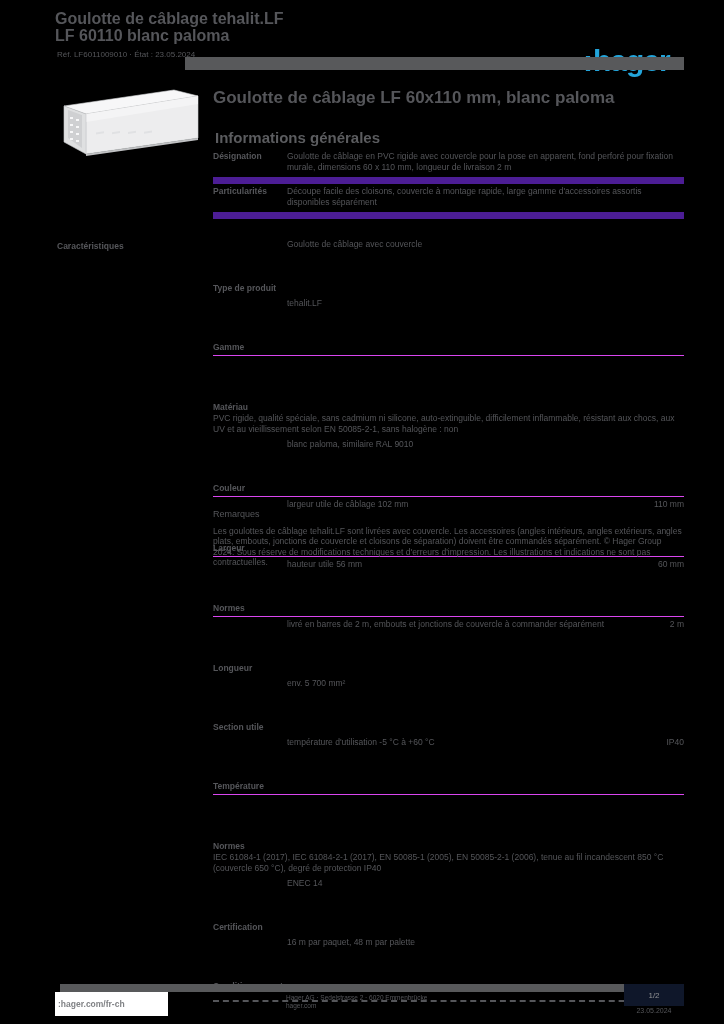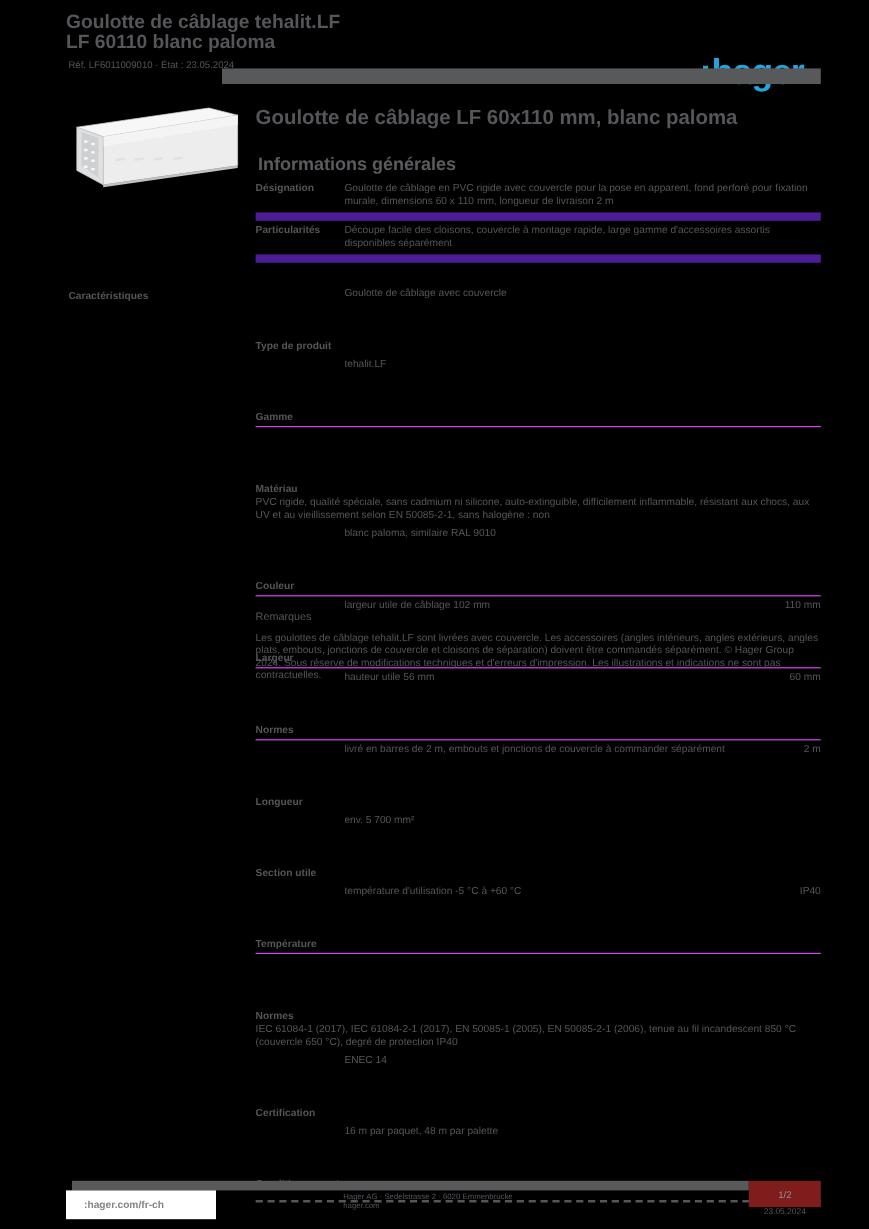--- a/index.html
+++ b/index.html
@@ -42,26 +42,26 @@
 
   
   .notes{left:213px;top:509px;width:471px;font-size:8.5px;line-height:10.5px;}
   .notes .heading{font-size:9px;font-weight:normal;margin-bottom:6px;}
   .notes .subline{display:flex;justify-content:space-between;margin-bottom:2px;}
   .notes .marker{font-size:7px;vertical-align:super;}
   .notes .body{color:#55565a;}
 
   
   .f-strip{left:60px;top:984px;width:564px;height:8px;background:#58595b;}
-  .f-pagebox{left:624px;top:984px;width:60px;height:22px;background:#7f1d1d;
+  .f-pagebox{left:624px;top:984px;width:60px;height:22px;background:#0f172a;
              display:flex;align-items:center;justify-content:center;
              font-size:8px;color:#909194;}
   .f-date{left:624px;top:1007px;width:60px;text-align:center;font-size:7px;color:#55565a;}
   .f-webbox{left:55px;top:992px;width:113px;height:24px;background:#ffffff;
-            display:flex;align-items:center;padding-left:12px;}
+            display:flex;align-items:center;}
   .f-webbox .w{font-size:8.5px;color:#808285;font-weight:bold;padding-left:3px;}
   .f-addr{left:286px;top:994px;width:200px;font-size:6.5px;line-height:8px;color:#55565a;}
 </style>
 </head>
 <body>
 
 <div class="page">
 
   <div class="abs doc-title">
     <div>Goulotte de câblage tehalit.LF</div>

